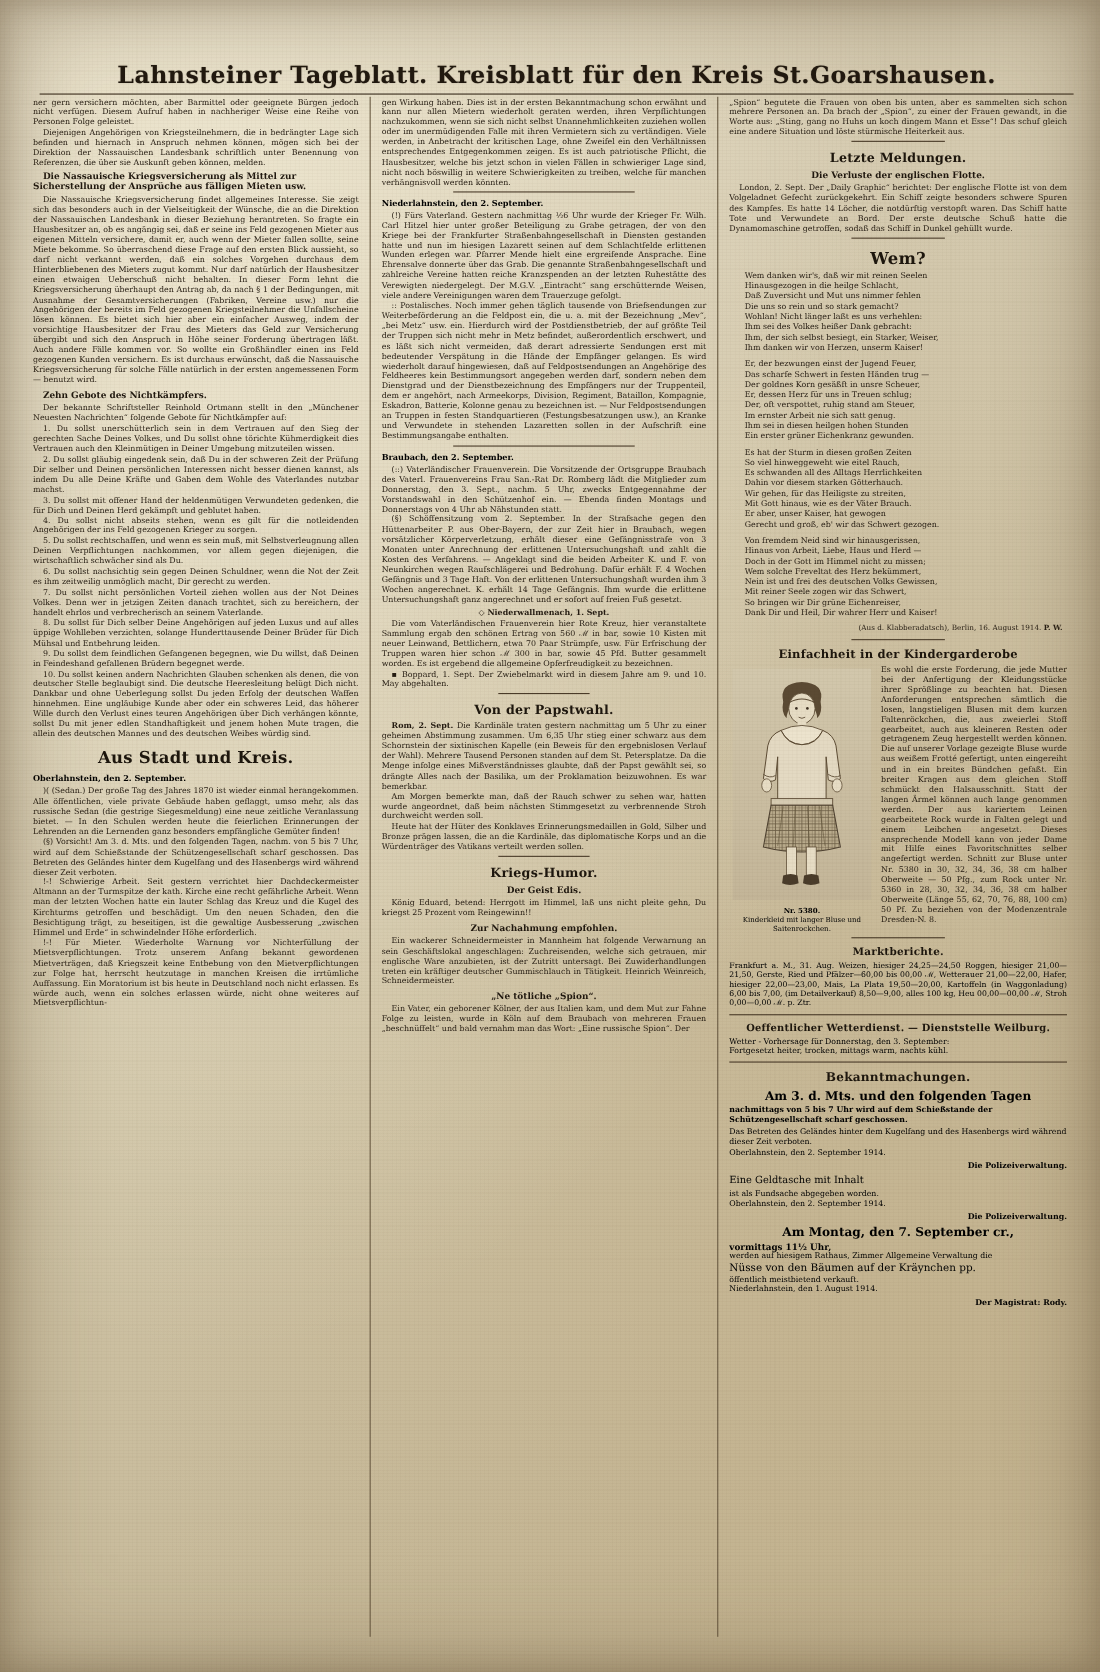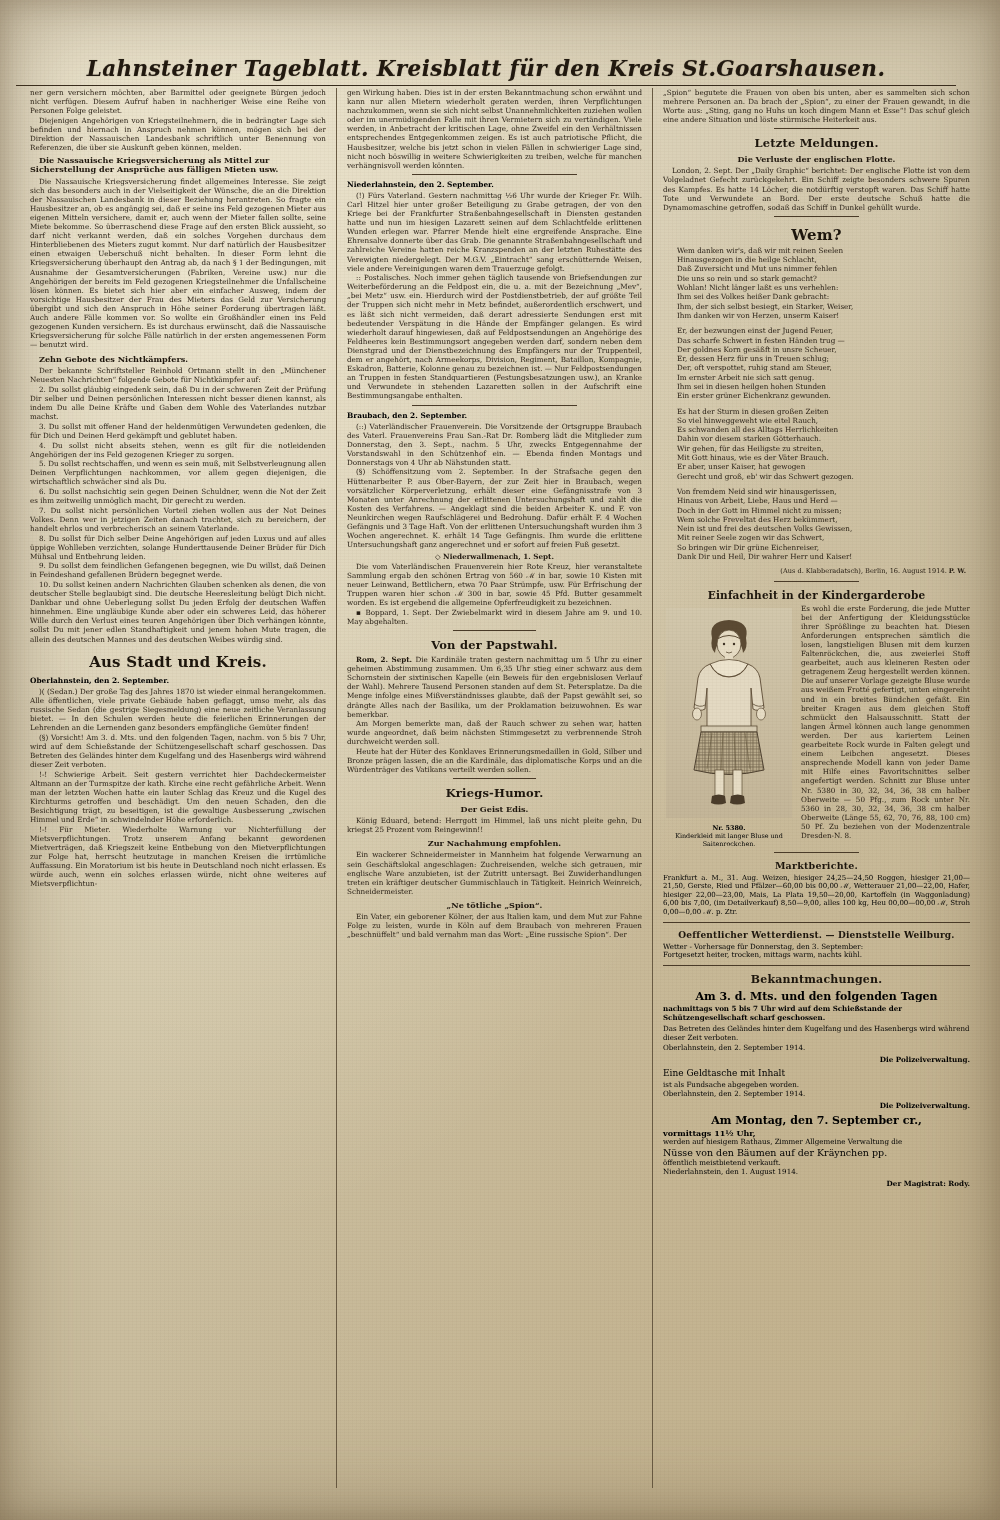--- a/index.html
+++ b/index.html
@@ -36,25 +36,24 @@
   .vignette {
     position: absolute;
     inset: 0;
     pointer-events: none;
     box-shadow: inset 0 0 90px rgba(90,70,45,0.45), inset 0 0 28px rgba(110,90,60,0.35);
   }
 
   
   #masthead {
     position: absolute;
-    left: 16px;
+    left: 36px;
     top: 56px;
     width: 940px;
     text-align: center;
-    font-style: italic;
   }
   #masthead .title {
     font-family: "DejaVu Serif", serif;
     font-weight: bold;
     font-size: 21.5px;
     letter-spacing: 0.4px;
     color: #20180f;
     white-space: nowrap;
     text-shadow: 0 0 1px rgba(40,28,16,0.4);
   }
@@ -215,20 +214,21 @@
       <h3 class="sub" style="text-align:left;text-indent:9px;line-height:9.2px;margin-top:4px;">Die Nassauische Kriegsversicherung als Mittel zur Sicherstellung der Ansprüche aus fälligen Mieten usw.</h3>
 
       <div class="body-text">
         <p>Die Nassauische Kriegsversicherung findet allgemeines Interesse. Sie zeigt sich das besonders auch in der Vielseitigkeit der Wünsche, die an die Direktion der Nassauischen Landesbank in dieser Beziehung herantreten. So fragte ein Hausbesitzer an, ob es angängig sei, daß er seine ins Feld gezogenen Mieter aus eigenen Mitteln versichere, damit er, auch wenn der Mieter fallen sollte, seine Miete bekomme. So überraschend diese Frage auf den ersten Blick aussieht, so darf nicht verkannt werden, daß ein solches Vorgehen durchaus dem Hinterbliebenen des Mieters zugut kommt. Nur darf natürlich der Hausbesitzer einen etwaigen Ueberschuß nicht behalten. In dieser Form lehnt die Kriegsversicherung überhaupt den Antrag ab, da nach § 1 der Bedingungen, mit Ausnahme der Gesamtversicherungen (Fabriken, Vereine usw.) nur die Angehörigen der bereits im Feld gezogenen Kriegsteilnehmer die Unfallscheine lösen können. Es bietet sich hier aber ein einfacher Ausweg, indem der vorsichtige Hausbesitzer der Frau des Mieters das Geld zur Versicherung übergibt und sich den Anspruch in Höhe seiner Forderung übertragen läßt. Auch andere Fälle kommen vor. So wollte ein Großhändler einen ins Feld gezogenen Kunden versichern. Es ist durchaus erwünscht, daß die Nassauische Kriegsversicherung für solche Fälle natürlich in der ersten angemessenen Form — benutzt wird.</p>
       </div>
 
       <h3 class="sub" style="text-align:left;text-indent:9px;margin-top:5px;">Zehn Gebote des Nichtkämpfers.</h3>
 
       <div class="body-text">
         <p>Der bekannte Schriftsteller Reinhold Ortmann stellt in den „Münchener Neuesten Nachrichten“ folgende Gebote für Nichtkämpfer auf:</p>
+        <p>1. Du sollst unerschütterlich sein in dem Vertrauen auf den Sieg der gerechten Sache Deines Volkes, und Du sollst ohne törichte Kühmerdigkeit dies Vertrauen auch den Kleinmütigen in Deiner Umgebung mitzuteilen wissen.</p>
         <p>2. Du sollst gläubig eingedenk sein, daß Du in der schweren Zeit der Prüfung Dir selber und Deinen persönlichen Interessen nicht besser dienen kannst, als indem Du alle Deine Kräfte und Gaben dem Wohle des Vaterlandes nutzbar machst.</p>
         <p>3. Du sollst mit offener Hand der heldenmütigen Verwundeten gedenken, die für Dich und Deinen Herd gekämpft und geblutet haben.</p>
         <p>4. Du sollst nicht abseits stehen, wenn es gilt für die notleidenden Angehörigen der ins Feld gezogenen Krieger zu sorgen.</p>
         <p>5. Du sollst rechtschaffen, und wenn es sein muß, mit Selbstverleugnung allen Deinen Verpflichtungen nachkommen, vor allem gegen diejenigen, die wirtschaftlich schwächer sind als Du.</p>
         <p>6. Du sollst nachsichtig sein gegen Deinen Schuldner, wenn die Not der Zeit es ihm zeitweilig unmöglich macht, Dir gerecht zu werden.</p>
         <p>7. Du sollst nicht persönlichen Vorteil ziehen wollen aus der Not Deines Volkes. Denn wer in jetzigen Zeiten danach trachtet, sich zu bereichern, der handelt ehrlos und verbrecherisch an seinem Vaterlande.</p>
         <p>8. Du sollst für Dich selber Deine Angehörigen auf jeden Luxus und auf alles üppige Wohlleben verzichten, solange Hunderttausende Deiner Brüder für Dich Mühsal und Entbehrung leiden.</p>
         <p>9. Du sollst dem feindlichen Gefangenen begegnen, wie Du willst, daß Deinen in Feindeshand gefallenen Brüdern begegnet werde.</p>
         <p>10. Du sollst keinen andern Nachrichten Glauben schenken als denen, die von deutscher Stelle beglaubigt sind. Die deutsche Heeresleitung belügt Dich nicht. Dankbar und ohne Ueberlegung sollst Du jeden Erfolg der deutschen Waffen hinnehmen. Eine ungläubige Kunde aber oder ein schweres Leid, das höherer Wille durch den Verlust eines teuren Angehörigen über Dich verhängen könnte, sollst Du mit jener edlen Standhaftigkeit und jenem hohen Mute tragen, die allein des deutschen Mannes und des deutschen Weibes würdig sind.</p>
       </div>

